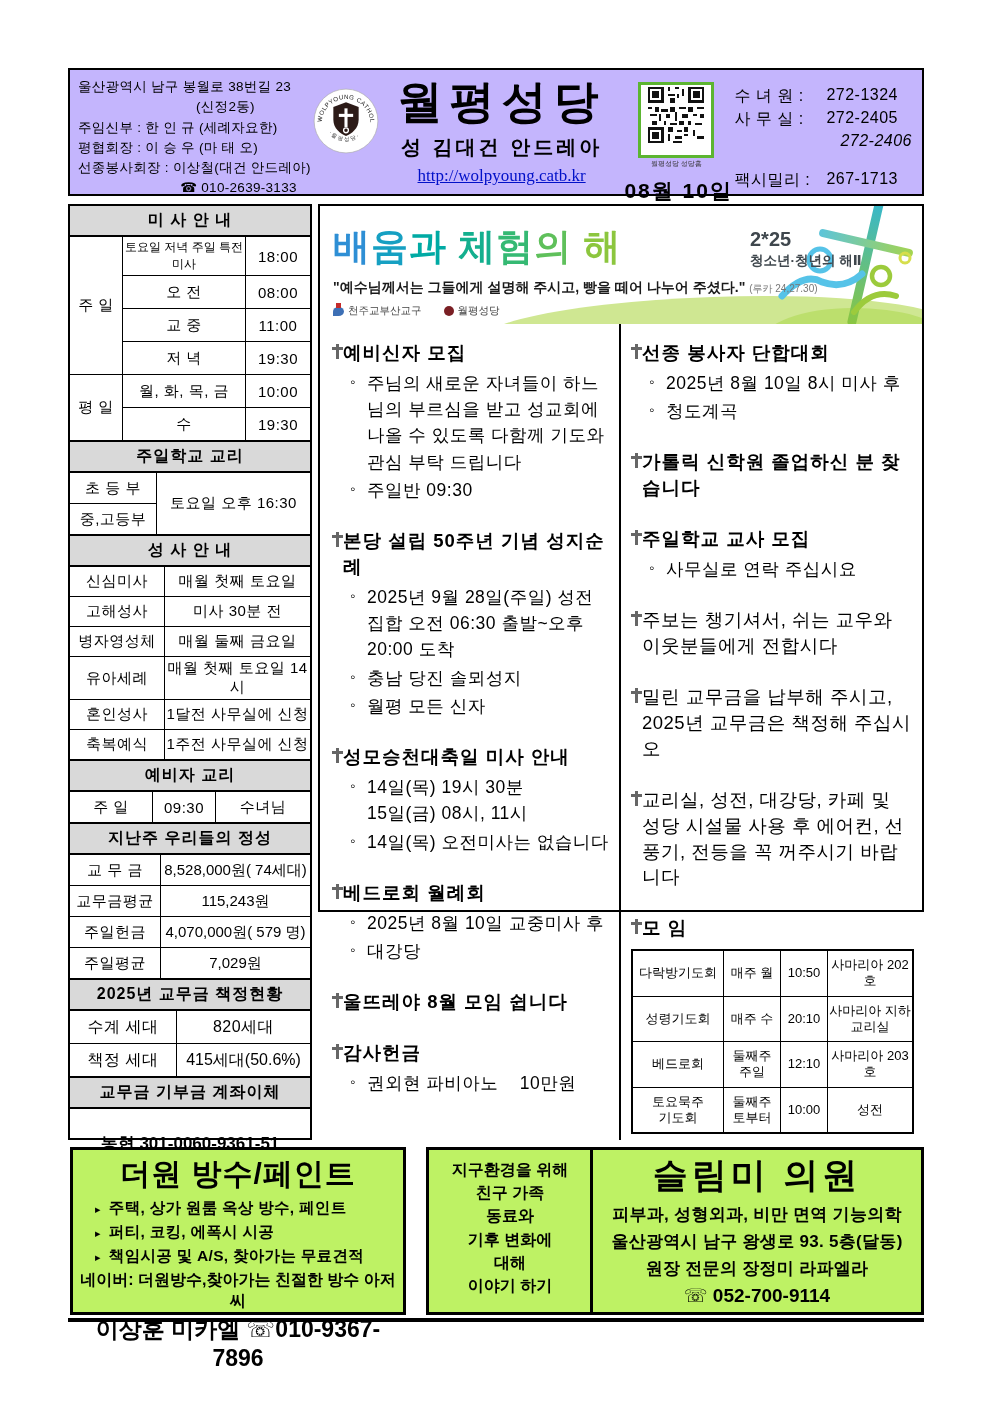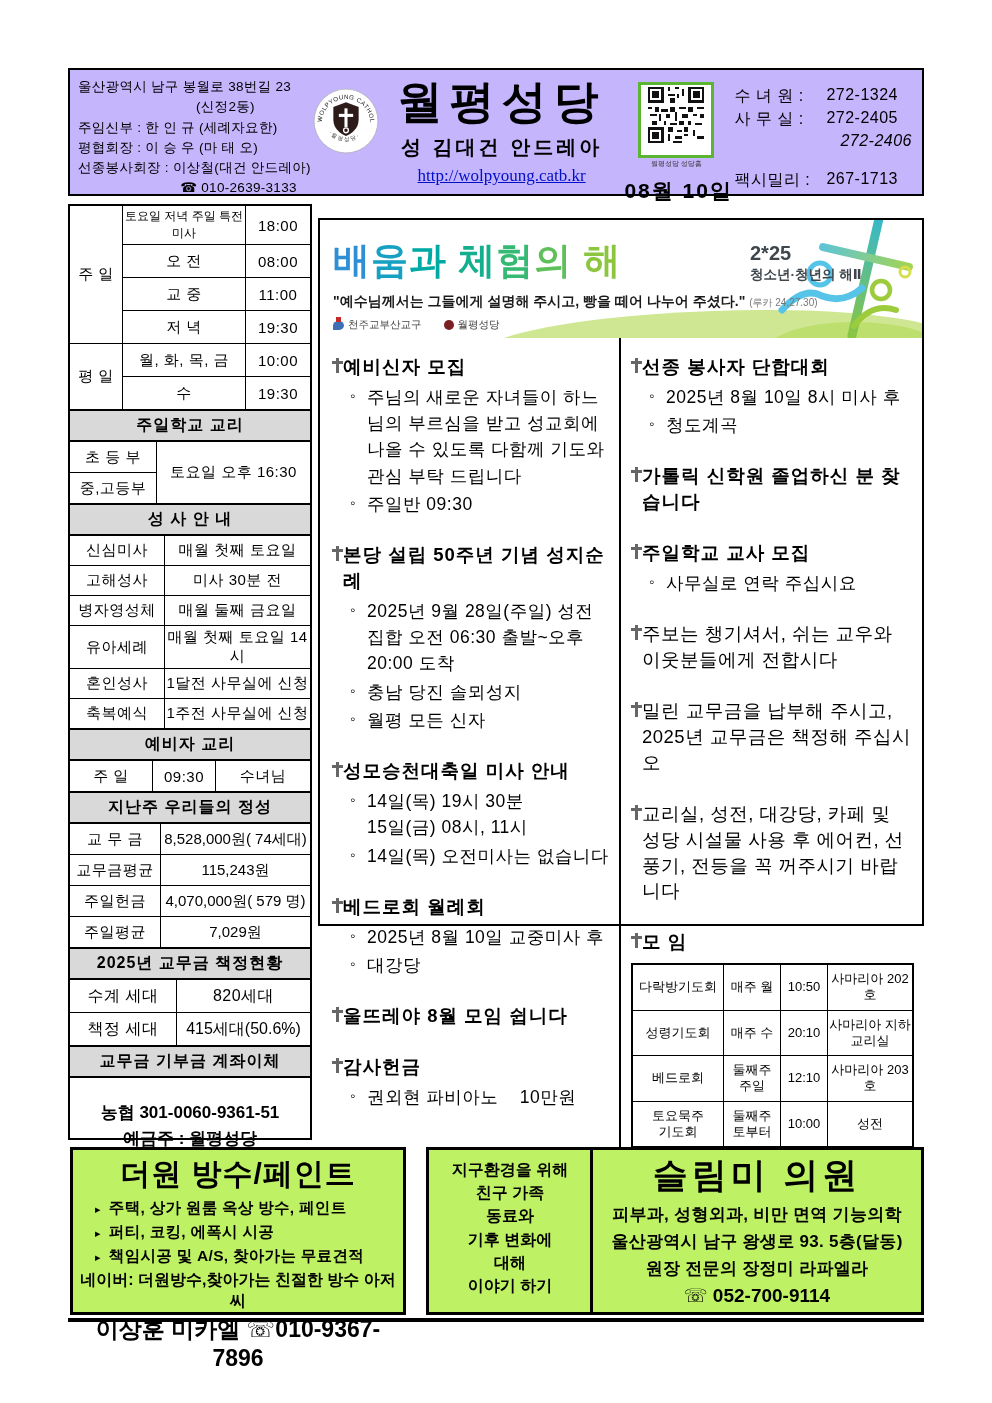--- a/index.html
+++ b/index.html
@@ -35,21 +35,21 @@
          border-top:2px solid #000;border-bottom:2px solid #000;letter-spacing:1px;}
   .sec-h.first{border-top:none;}
   table.t{width:100%;border-collapse:collapse;border-style:hidden;table-layout:fixed;}
   table.t td{border:1px solid #000;text-align:center;font-size:15px;padding:2px 1px;
              vertical-align:middle;letter-spacing:.5px;}
   .t .sm{font-size:12px;letter-spacing:0;}
   .t .h33 td{height:28px;}
   .acct{padding:22px 0 18px 0;text-align:center;font-weight:bold;font-size:17px;line-height:1.5;}
   
   .rb{position:absolute;left:318px;top:204px;width:606px;height:708px;border:2px solid #000;
-      box-sizing:border-box;background:#fff;margin-top:14px;}
+      box-sizing:border-box;background:#fff;}
   .banner{position:relative;height:118px;background:#fff;overflow:hidden;}
   .bn-title{position:absolute;left:13px;top:16px;font-size:37px;font-weight:bold;letter-spacing:1px;white-space:nowrap;}
   .bn-year{position:absolute;left:430px;top:22px;font-size:20px;font-weight:bold;color:#3f474d;}
   .bn-sub{position:absolute;left:430px;top:46px;font-size:13.5px;font-weight:bold;color:#3f474d;white-space:nowrap;}
   .bn-quote{position:absolute;left:13px;top:73px;font-size:14px;font-weight:bold;color:#1a1a1a;white-space:nowrap;}
   .bn-quote .ref{font-size:10px;color:#777;font-weight:normal;}
   .bn-logos{position:absolute;left:13px;top:98px;display:flex;gap:22px;font-size:10.5px;color:#444;align-items:center;}
   .bn-logos .lg{display:flex;align-items:center;gap:4px;}
   .dot1{width:11px;height:9px;background:#3d6fb5;border-radius:50% 50% 50% 0;display:inline-block;position:relative;}
   .dot1::after{content:"";position:absolute;left:3px;top:-4px;width:5px;height:5px;background:#c42a2a;}
@@ -201,20 +201,21 @@
         <span class="v">272-2406</span>
       </div>
       <div class="ph gap">
         <span class="l">팩시밀리 :</span>
         <span class="v">267-1713</span>
       </div>
     </div>
   </div>
 
   <div class="lc">
+    <div class="sec-h first">미 사 안 내</div>
     <table class="t">
       <tbody>
           <tr class="h33">
         <td rowspan="4" style="width:50px;">주  일</td>
         <td class="sm" style="width:120px;">토요일 저녁 주일 특전미사</td>
         <td>18:00</td>
       </tr>
       <tr class="h33">
             <td>오   전</td>
             <td>08:00</td>

